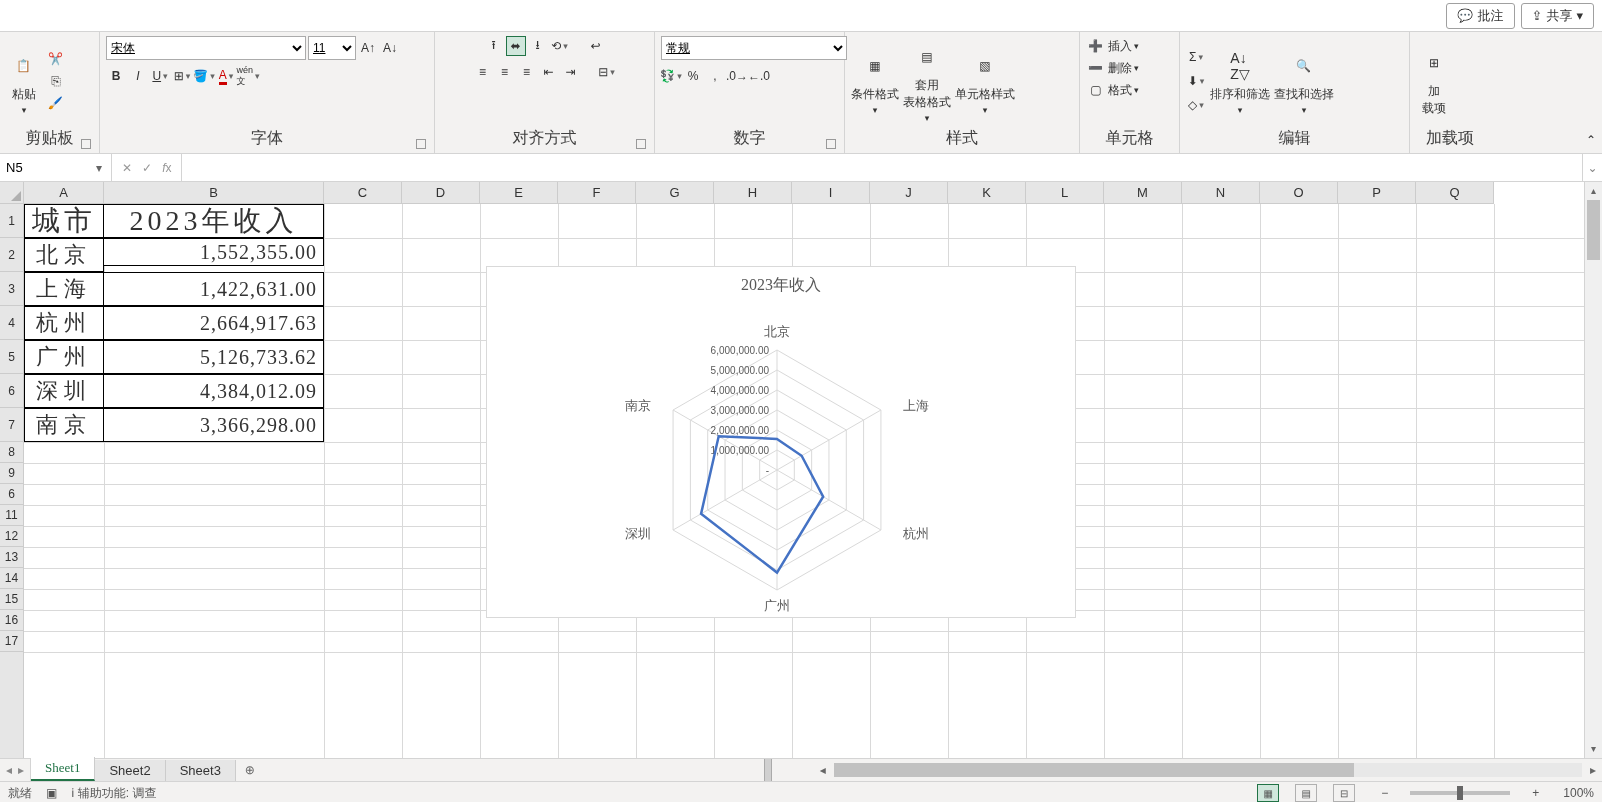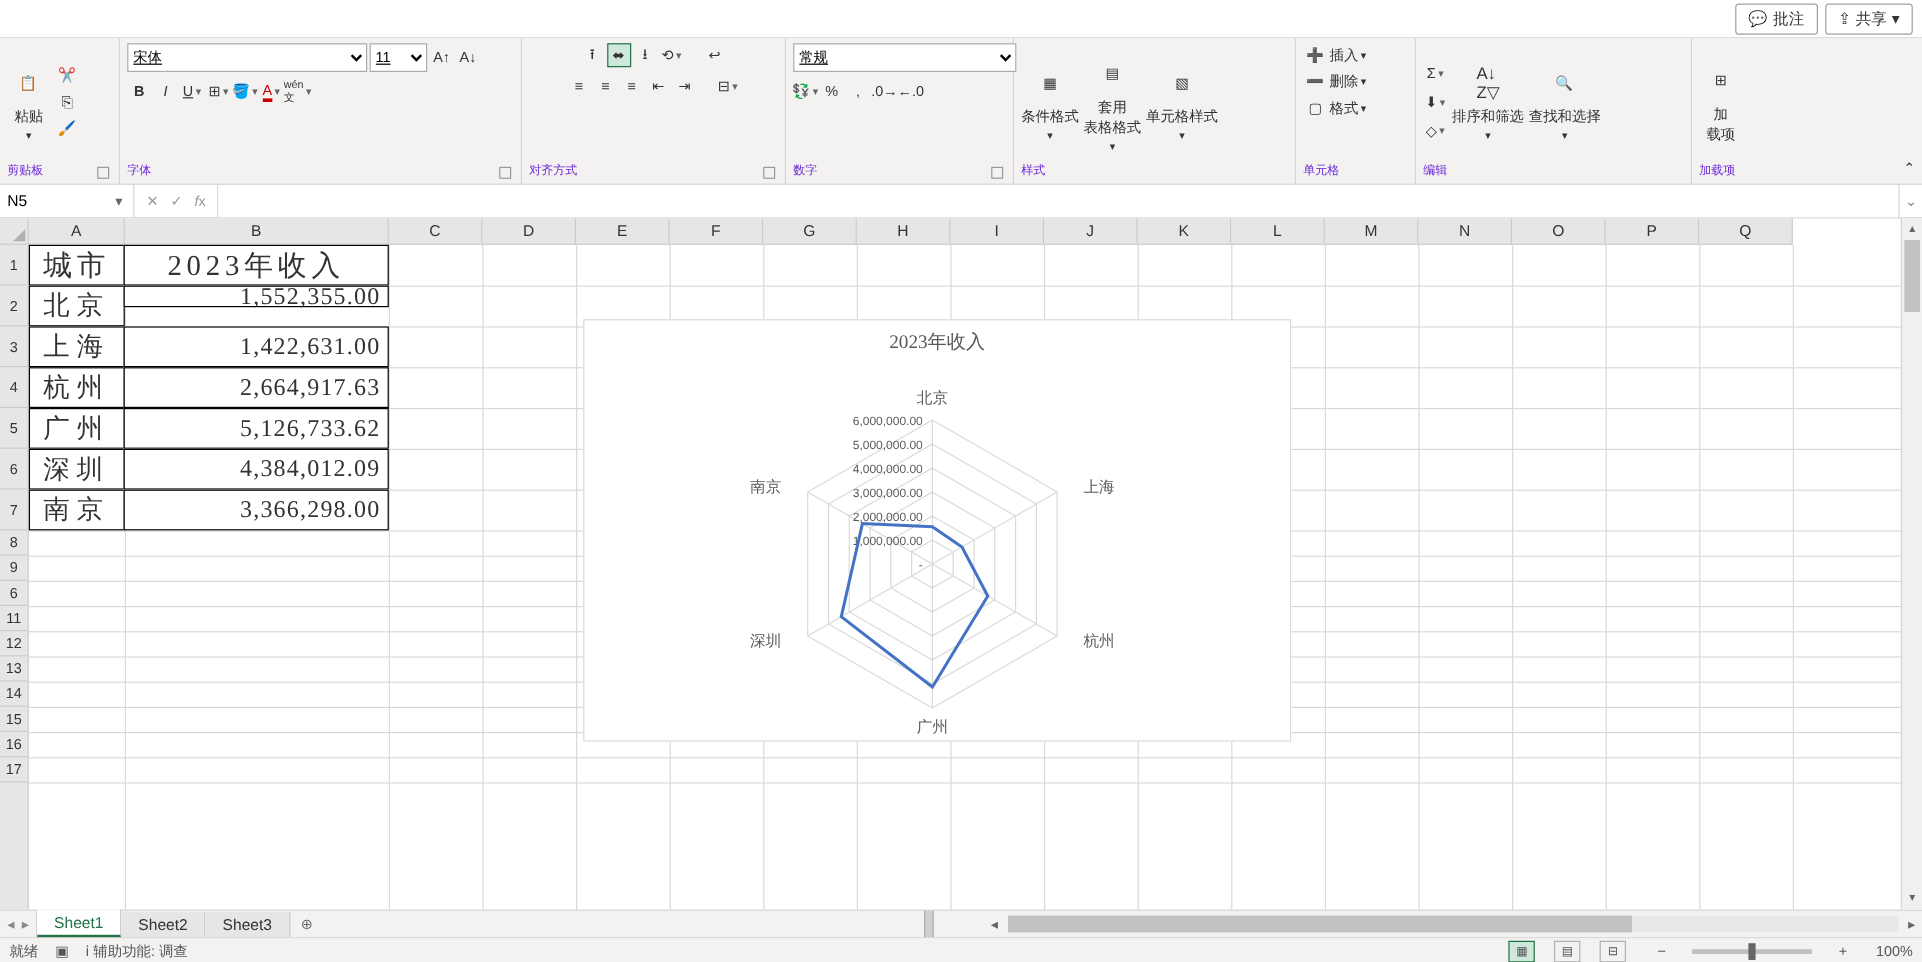--- a/index.html
+++ b/index.html
@@ -9,21 +9,21 @@
 .menubar { display: flex; align-items: center; height: 32px; background: #fff; border-bottom: 1px solid #d4d4d4; padding: 0 8px; }
 .menubar .tab { padding: 6px 12px; font-size: 14px; cursor: pointer; }
 .menubar .tab.active { color: #217346; font-weight: bold; border-bottom: 3px solid #217346; }
 .menubar .spacer { flex: 1; }
 .menubar .rbtn { border: 1px solid #a0a0a0; border-radius: 3px; padding: 3px 10px; margin-left: 6px; font-size: 13px; display: flex; align-items: center; gap: 4px; }
 
 
 .ribbon { display: flex; height: 122px; background: #f3f2f1; border-bottom: 1px solid #d4d4d4; }
 .group { border-right: 1px solid #d4d4d4; display: flex; flex-direction: column; padding: 4px 6px 2px 6px; }
 .group-body { flex: 1; display: flex; align-items: center; gap: 4px; }
-.group-label { text-align: left; font-size: 10px; color: #6d28d9; padding: 2px 0; position: relative; }
+.group-label { text-align: center; font-size: 16px; color: #404040; padding: 2px 0; position: relative; }
 .group-label .launcher { position: absolute; right: 2px; bottom: 2px; width: 10px; height: 10px; border: 1px solid #999; }
 .rbtns { display: flex; flex-direction: column; gap: 2px; }
 .ricon { width: 20px; height: 20px; display: inline-flex; align-items: center; justify-content: center; border: 1px solid transparent; }
 .vstack { display: flex; flex-direction: column; align-items: center; gap: 2px; font-size: 12px; }
 .bigicon { width: 36px; height: 36px; display: flex; align-items: center; justify-content: center; }
 select.ribbon-sel { height: 24px; font-size: 12px; border: 1px solid #ababab; background: #fff; text-decoration: underline; }
 .row { display: flex; gap: 2px; align-items: center; }
 .caret::after { content: "▾"; font-size: 9px; margin-left: 2px; color: #666; }
 .collapse-caret { position: absolute; right: 6px; bottom: 6px; }
 
@@ -42,36 +42,36 @@
 .corner { height: 22px; background: #e6e6e6; border-bottom: 1px solid #ccc; border-right: 1px solid #ccc; width: 24px; position: relative; }
 .corner::after { content:""; position:absolute; right:2px; bottom:2px; width:0; height:0; border-left:10px solid transparent; border-bottom:10px solid #b0b0b0; }
 .colhdrs { display: flex; height: 22px; background: #e6e6e6; border-bottom: 1px solid #ccc; }
 .colhdr { border-right: 1px solid #ccc; text-align: center; font-size: 13px; color: #333; line-height: 22px; }
 .rowhdr { height: 21px; border-bottom: 1px solid #ccc; text-align: center; font-size: 12px; color: #333; line-height: 21px; }
 .rowhdr.tall { height: 34px; line-height: 34px; }
 .cells { position: relative; flex: 1; }
 .gridlines .hline { position: absolute; left: 0; right: 0; height: 1px; background: #d9d9d9; }
 .gridlines .vline { position: absolute; top: 0; bottom: 0; width: 1px; background: #d9d9d9; }
 .data-cell { position: absolute; border: 1px solid #000; font-family: SimSun, serif; display: flex; align-items: center; padding: 0 6px; background: #fff; }
-.data-cell.hdr { font-size: 24px; justify-content: center; letter-spacing: 4px; }
+.data-cell.hdr { font-size: 28px; justify-content: center; letter-spacing: 4px; }
 .data-cell.city { font-size: 22px; justify-content: center; letter-spacing: 6px; }
 .data-cell.num { font-size: 20px; justify-content: flex-end; font-variant-numeric: tabular-nums; letter-spacing: 1px; }
 .chart-box { position: absolute; background: #fff; border: 1px solid #d9d9d9; }
 .chart-title { text-align: center; font-size: 16px; color: #595959; padding: 8px 0 4px 0; font-family: "Microsoft YaHei"; }
 .vscroll { width: 18px; background: #f0f0f0; border-left: 1px solid #d4d4d4; display:flex; flex-direction:column; }
 .vscroll .arr { height: 18px; text-align: center; font-size: 10px; color: #666; line-height: 18px; }
 .vscroll .track { flex: 1; position: relative; }
 .vscroll .thumb { position: absolute; top: 0; left: 2px; right: 2px; height: 60px; background: #c1c1c1; }
 
 
 .sheetbar { height: 24px; border-top: 1px solid #d4d4d4; border-bottom: 1px solid #d4d4d4; display: flex; align-items: stretch; background: #f3f2f1; }
 .navbtns { display: flex; align-items: center; padding: 0 6px; gap: 6px; color: #888; border-right: 1px solid #d4d4d4; }
 .sheet-tabs { display: flex; align-items: flex-end; }
 .sheet-tab { padding: 3px 14px; border-right: 1px solid #ccc; font-size: 13px; background: #e6e6e6; cursor: pointer; }
-.sheet-tab.active { background: #fff; border-bottom: 2px solid #217346; color: #217346; font-weight: 500; }
+.sheet-tab.active { background: #fff; border-bottom: 2px solid #217346; color: #217346; font-weight: 500; font-family: Liberation Serif, serif; }
 .addsheet { width: 28px; display: flex; align-items: center; justify-content: center; color: #666; }
 .hscroll { flex: 1; display: flex; align-items: center; margin-left: 40px; }
 .hscroll .arr { width: 18px; text-align: center; color: #666; }
 .hscroll .track { flex: 1; height: 14px; background: #e8e8e8; position: relative; margin: 0 2px; }
 .hscroll .thumb { position: absolute; left: 0; top: 0; bottom: 0; width: 520px; background: #c1c1c1; }
 .hsplit { width: 8px; background: #d0d0d0; border-left:1px solid #aaa; border-right:1px solid #aaa; margin-right:2px; }
 
 
 .statusbar { height: 22px; background: #f3f2f1; display: flex; align-items: center; padding: 0 8px; font-size: 12px; color: #555; gap: 14px; }
 .statusbar .spacer { flex: 1; }
@@ -380,21 +380,21 @@
               <text x="415.92304845413264" y="237.99999999999997" text-anchor="start" font-size="13" fill="#595959">杭州</text>
               <text x="290" y="310" text-anchor="middle" font-size="13" fill="#595959">广州</text>
               <text x="164.0769515458674" y="238.00000000000006" text-anchor="end" font-size="13" fill="#595959">深圳</text>
               <text x="164.07695154586736" y="109.99999999999999" text-anchor="end" font-size="13" fill="#595959">南京</text>
               <path d="M290 138.9529 L314.6406917242252 155.77369 L336.15772733146036 196.6491763 L290 272.5346724 L214.06668319123781 213.84012090000002 L231.69400830582504 136.33702 Z" fill="none" stroke="#4472C4" stroke-width="2.5"></path>
             </svg>
         </div>
       <div class="data-cell hdr" style="left: 0px; top: 0px; width: 80px; height: 34px;">城市</div>
           <div class="data-cell hdr" style="left: 79px; top: 0px; width: 221px; height: 34px;">2023年收入</div>
           <div class="data-cell city" style="left: 0px; top: 34px; width: 80px; height: 34px;">北京</div>
-          <div class="data-cell num" style="left: 79px; top: 34px; width: 221px; height: 18px;">1,552,355.00</div>
+          <div class="data-cell num" style="left: 79px; top: 34px; width: 221px; height: 28px;">1,552,355.00</div>
           <div class="data-cell city" style="left: 0px; top: 68px; width: 80px; height: 34px;">上海</div>
           <div class="data-cell num" style="left: 79px; top: 68px; width: 221px; height: 34px;">1,422,631.00</div>
           <div class="data-cell city" style="left: 0px; top: 102px; width: 80px; height: 34px;">杭州</div>
           <div class="data-cell num" style="left: 79px; top: 102px; width: 221px; height: 34px;">2,664,917.63</div>
           <div class="data-cell city" style="left: 0px; top: 136px; width: 80px; height: 34px;">广州</div>
           <div class="data-cell num" style="left: 79px; top: 136px; width: 221px; height: 34px;">5,126,733.62</div>
           <div class="data-cell city" style="left: 0px; top: 170px; width: 80px; height: 34px;">深圳</div>
           <div class="data-cell num" style="left: 79px; top: 170px; width: 221px; height: 34px;">4,384,012.09</div>
           <div class="data-cell city" style="left: 0px; top: 204px; width: 80px; height: 34px;">南京</div>
           <div class="data-cell num" style="left: 79px; top: 204px; width: 221px; height: 34px;">3,366,298.00</div>

